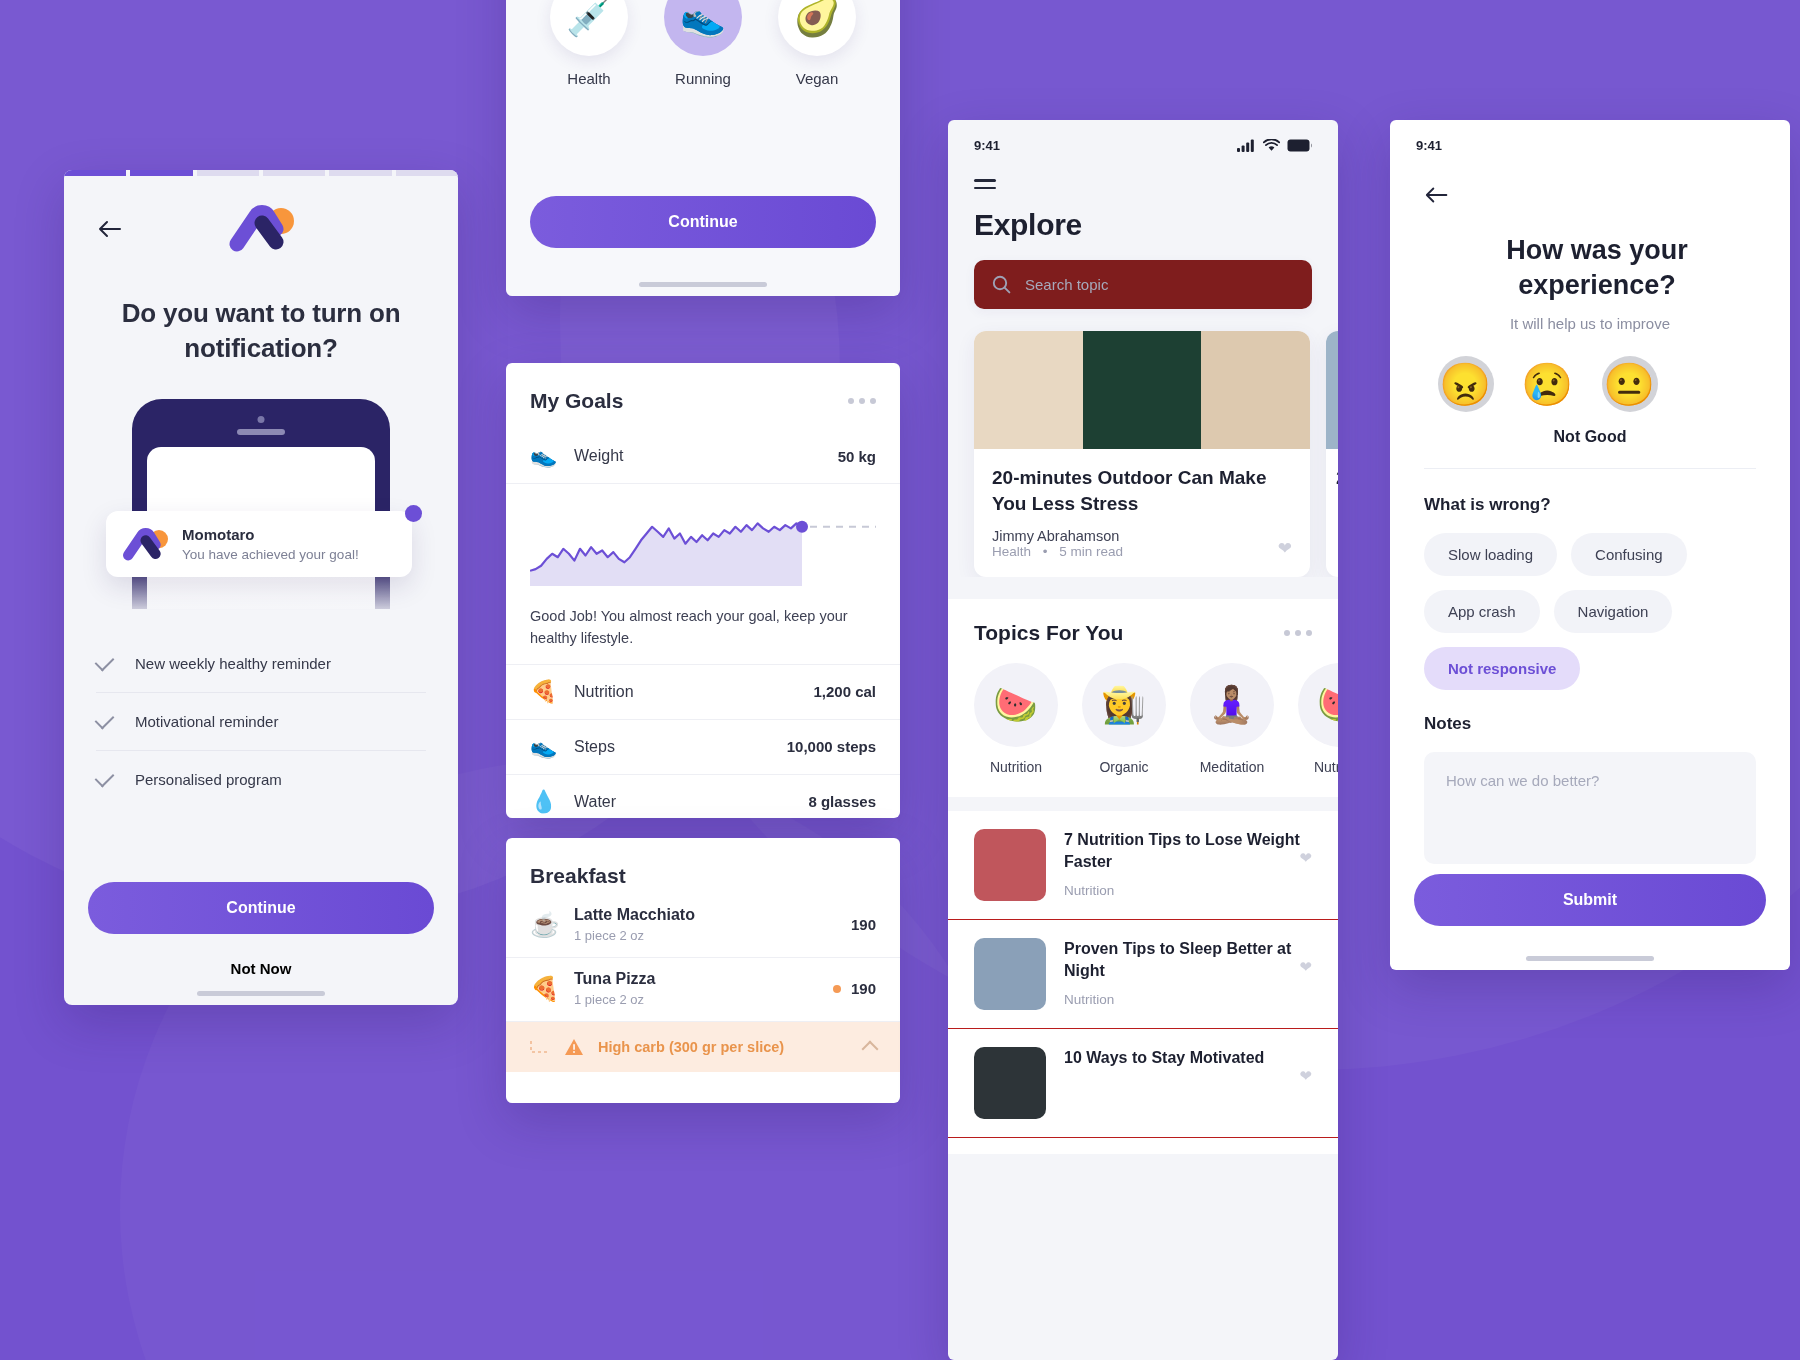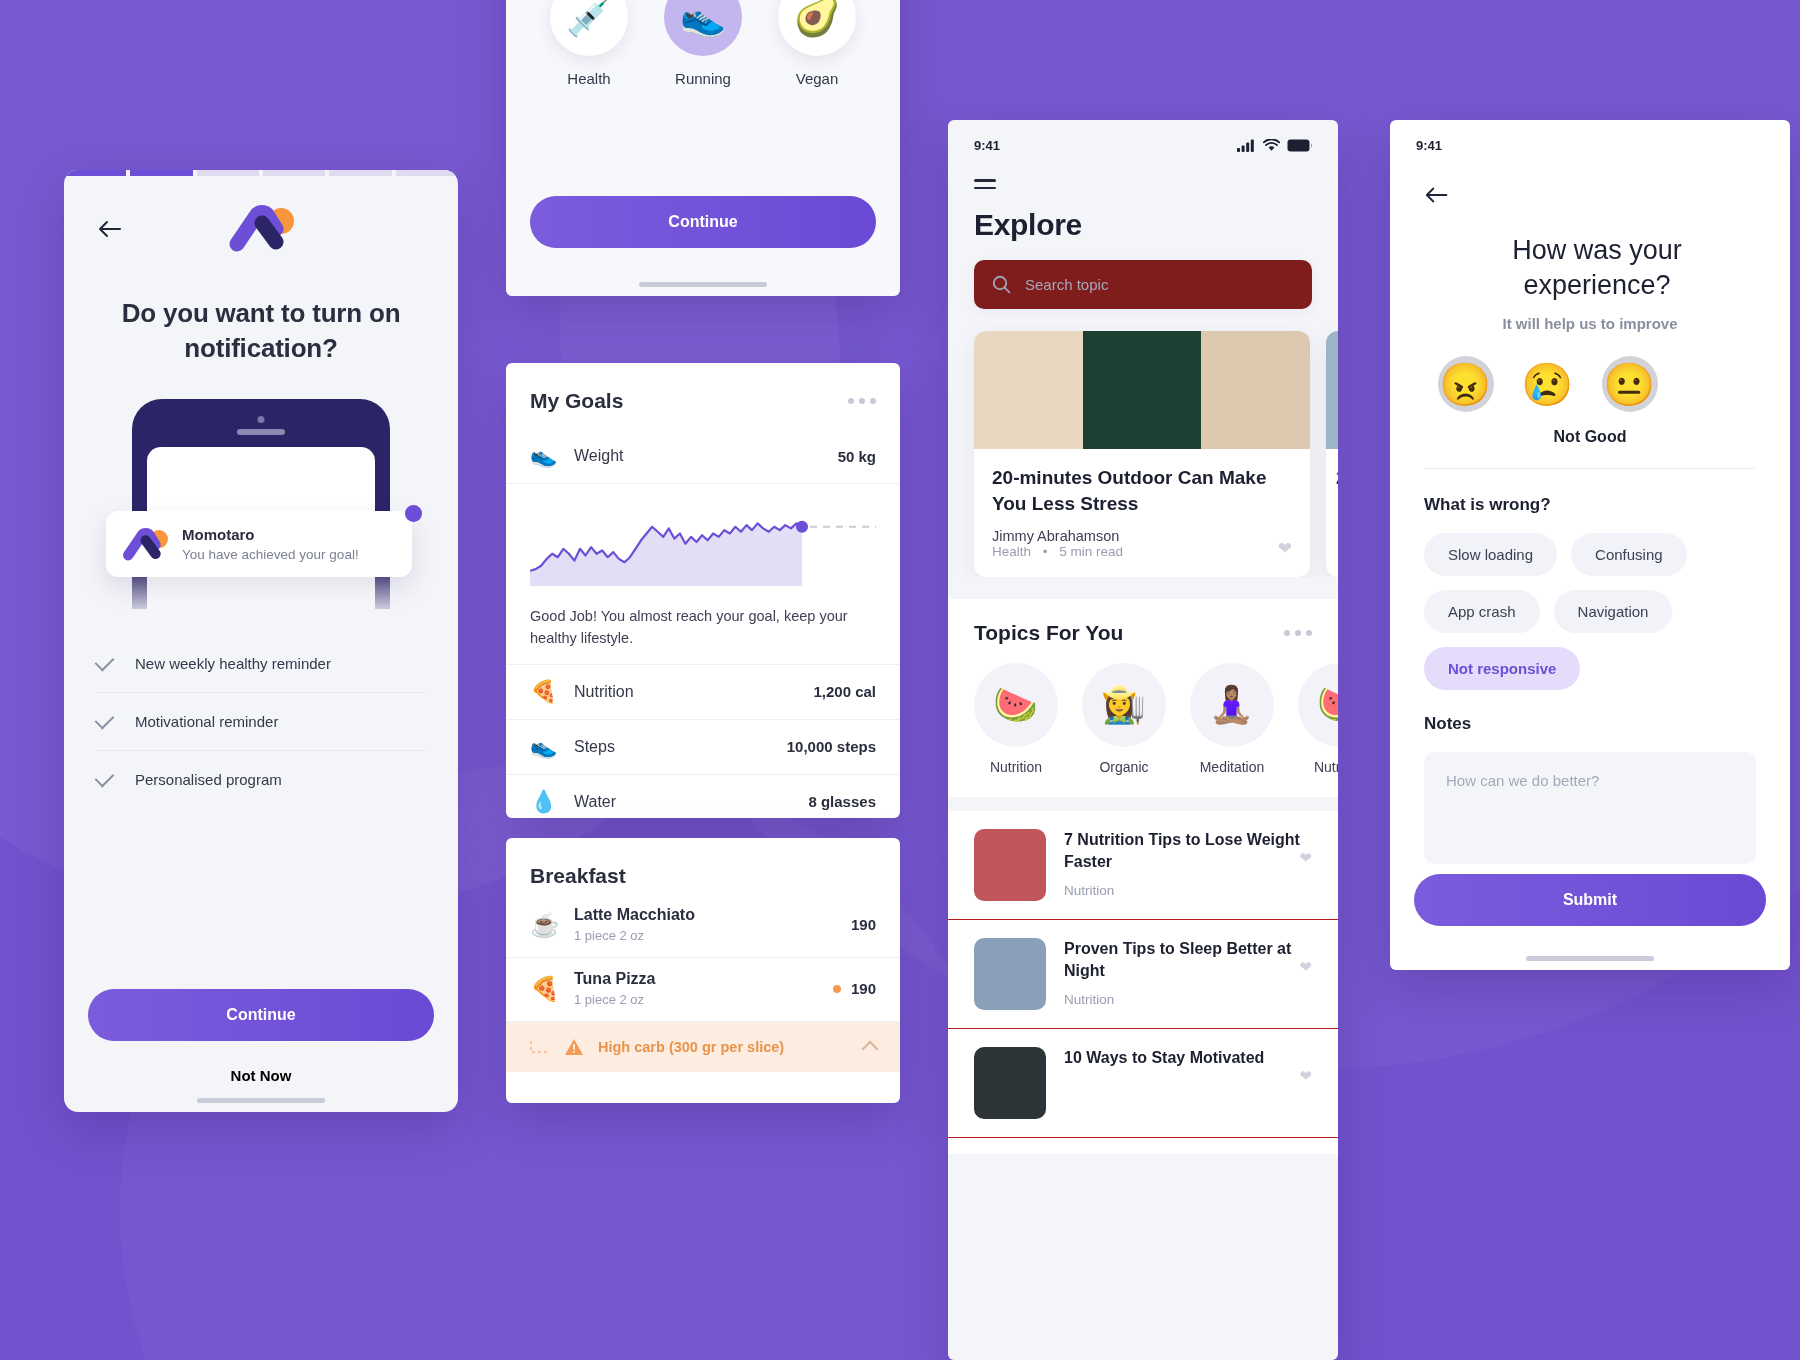--- a/index.html
+++ b/index.html
@@ -25,22 +25,22 @@
 
   .phone {
     position: absolute;
     background: #f4f5f9;
     overflow: hidden;
     box-shadow: 0 18px 50px rgba(40,20,90,0.22);
   }
 
   
   #screen-notif {
-    left: 64px; top: 170px; width: 394px; height: 942px;
-    border-radius: 14px;
+    left: 64px; top: 170px; width: 394px; height: 835px;
+    border-radius: 8px;
     background: #f4f5f9;
   }
   .seg-progress { display: flex; gap: 4px; height: 6px; width: 100%; }
   .seg { flex: 1; background: #dedbef; }
   .seg.done { background: #6c4fd6; }
   .s1-top { display: flex; align-items: center; padding: 38px 32px 0 32px; position: relative; }
   .back-arrow {
     width: 30px; height: 30px; position: relative; cursor: pointer;
   }
   .back-arrow svg { display: block; }
@@ -208,22 +208,22 @@
   .in-title { font-size: 16px; font-weight: bold; color: #1d2030; line-height: 1.35; }
   .in-cat { font-size: 13.5px; color: #9a9db0; margin-top: 10px; }
   .in-heart { position: absolute; right: 26px; top: 38px; font-size: 15px; color: #cfd1dd; cursor: pointer; }
 
   
   #screen-feedback {
     left: 1390px; top: 120px; width: 400px; height: 850px;
     border-radius: 6px; background: #fff;
   }
   .fb-back { padding: 30px 34px 0 34px; cursor: pointer; }
-  .fb-title { padding: 22px 34px 0 48px; font-size: 27px; font-weight: normal; color: #1d2030; text-align: center; line-height: 1.3; }
-  .fb-sub { padding: 12px 34px 0 34px; font-size: 15px; color: #8b8ea1; text-align: center; font-weight: bold; }
+  .fb-title { padding: 22px 34px 0 48px; font-size: 27px; font-weight: bold; color: #1d2030; text-align: center; line-height: 1.3; }
+  .fb-sub { padding: 12px 34px 0 34px; font-size: 15px; color: #8b8ea1; text-align: center; }
   .emoji-row { display: flex; gap: 26px; padding: 24px 0 0 48px; }
   .emo-big { width: 56px; height: 56px; border-radius: 50%; display: flex; align-items: center; justify-content: center; font-size: 42px; flex: 0 0 auto; cursor: pointer; }
   .emo-caption { padding: 16px 0 22px 0; text-align: center; font-size: 16px; font-weight: bold; color: #1d2030; }
   .fb-divider { height: 1px; background: #eceef4; margin: 0 34px; }
   .fb-sec-title { padding: 26px 34px 0 34px; font-size: 17px; font-weight: bold; color: #1d2030; }
   .chips { display: flex; flex-wrap: wrap; gap: 14px; padding: 18px 24px 0 34px; }
   .chip {
     background: #f2f3f8; color: #3e4154; font-size: 15px;
     padding: 13px 24px; border-radius: 24px; cursor: pointer;
     white-space: nowrap; border: none; font-family: inherit;

